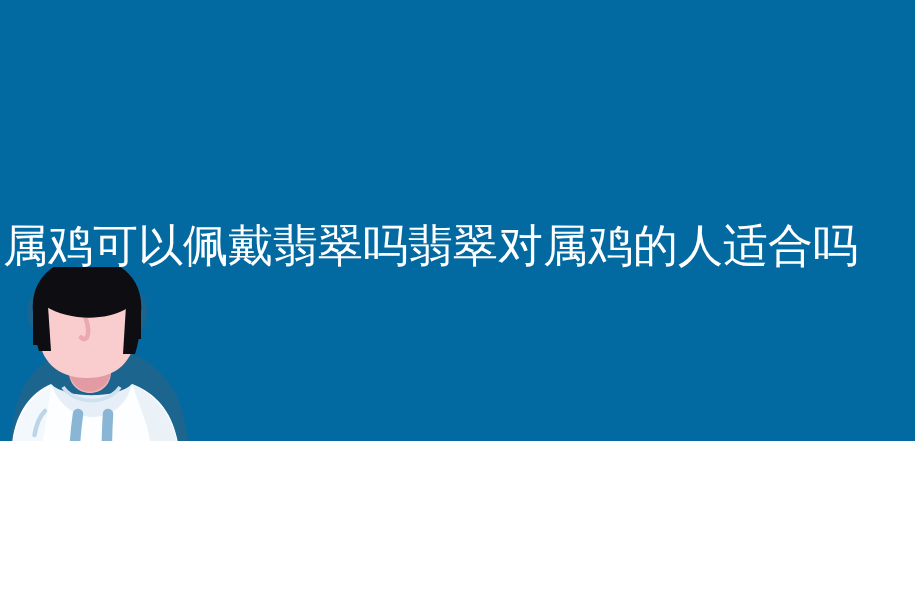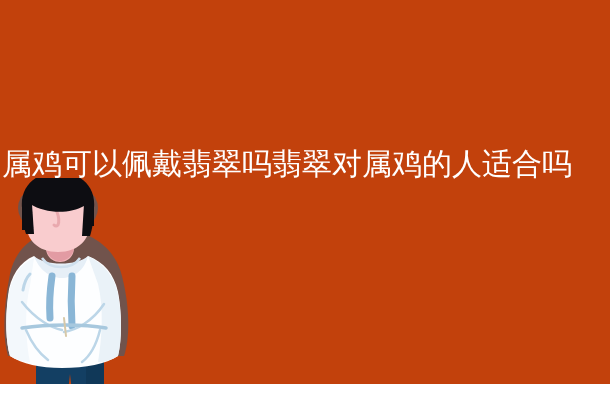--- a/index.html
+++ b/index.html
@@ -3,23 +3,23 @@
 <meta charset="utf-8">
 <style>
   html, body {
     margin: 0;
     padding: 0;
     background: #ffffff;
   }
   #banner {
     position: relative;
     width: 610px;
-    height: 384px;
+    height: 294px;
     overflow: hidden;
-    background: #c2410c;
+    background: #0369a1;
     font-family: "Liberation Sans", "DejaVu Sans", sans-serif;
   }
 
   
   #headline {
     position: absolute;
     left: 2px;
     top: 147px;
     width: 680px;              
     white-space: nowrap;

